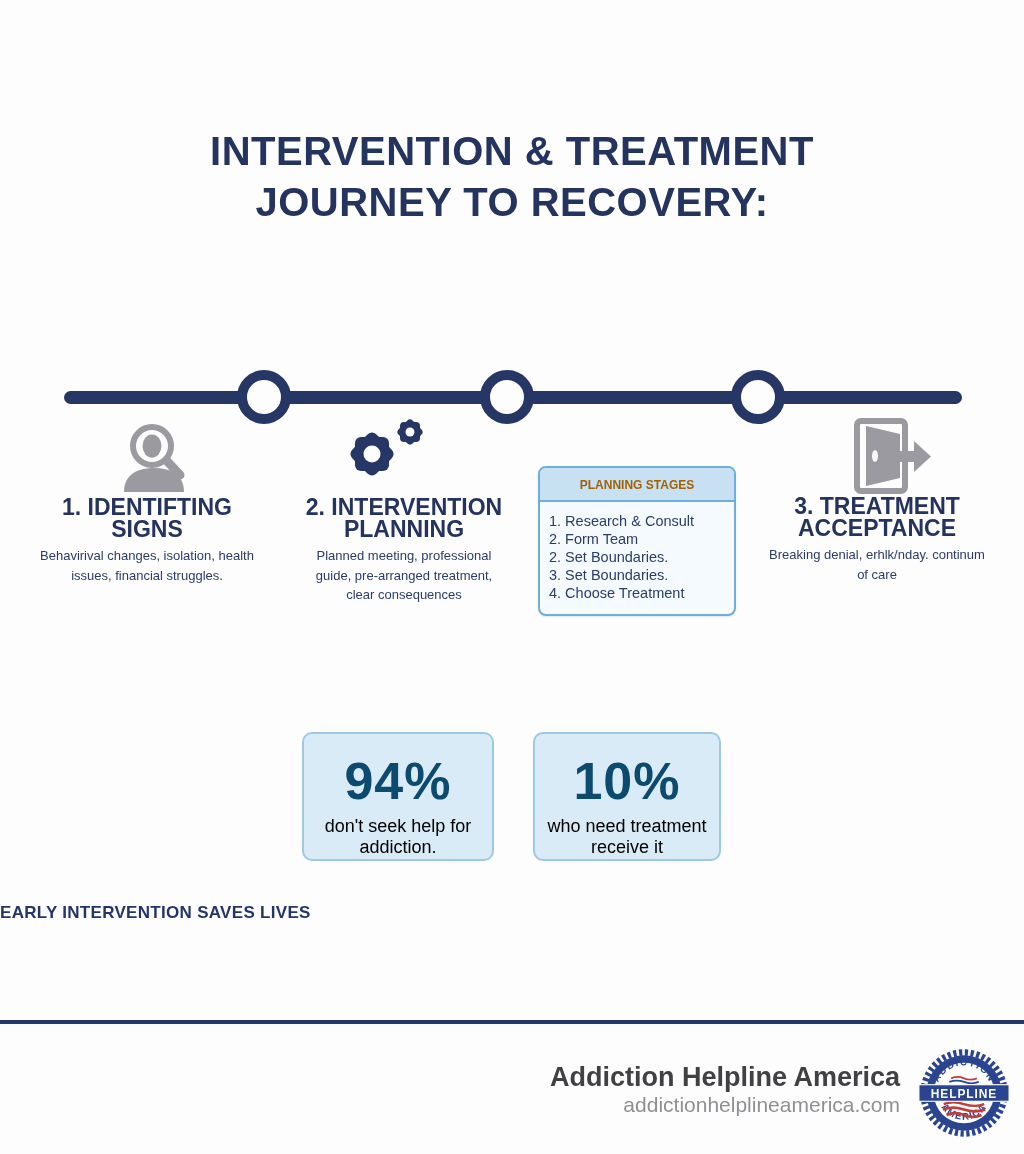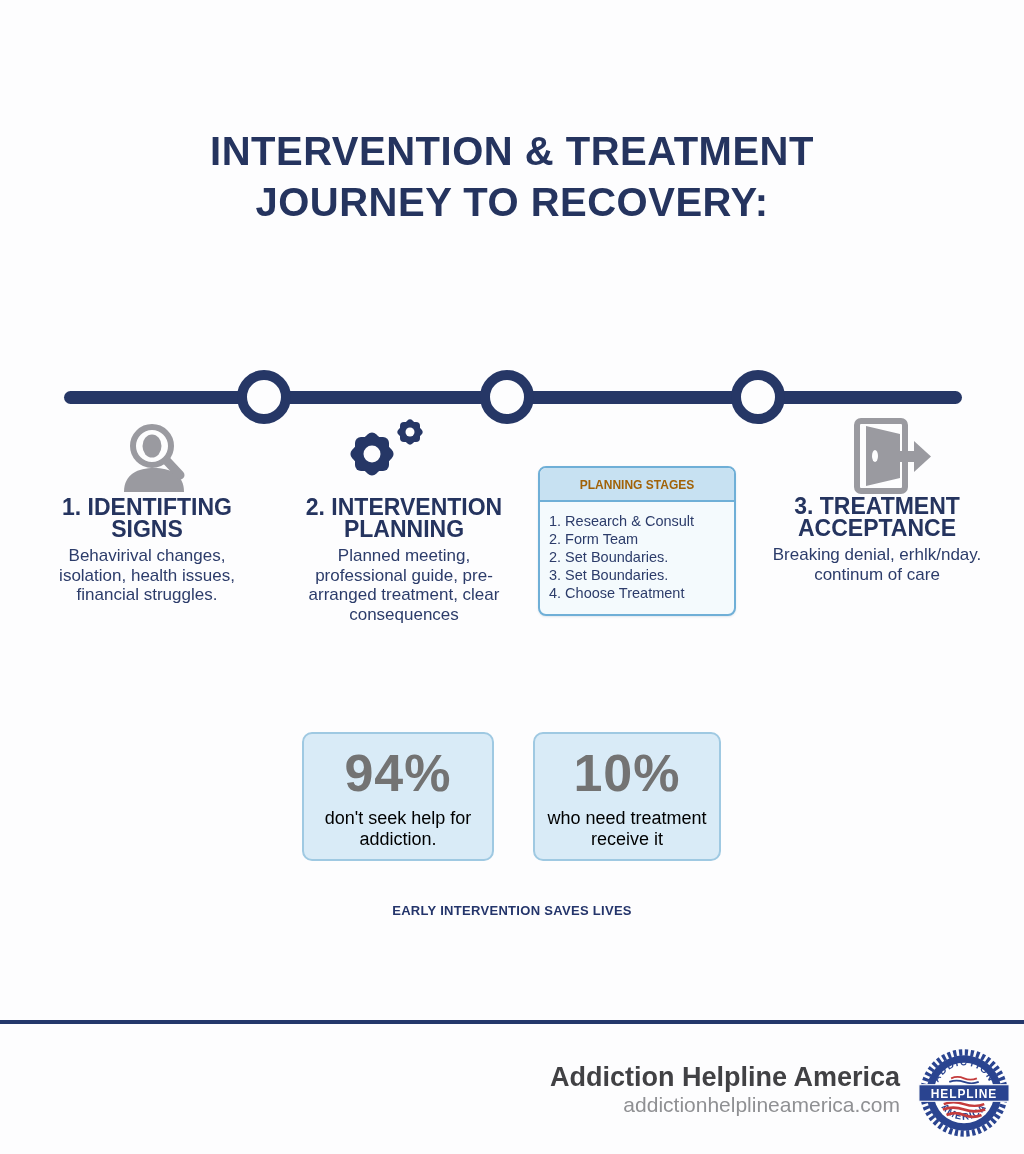--- a/index.html
+++ b/index.html
@@ -23,21 +23,21 @@
   }
   .node-1{left:237px;} .node-2{left:480px;} .node-3{left:731px;}
   
   .icon{position:absolute;}
   .icon-identify{left:112px;top:416px;}
   .icon-gears{left:340px;top:408px;}
   .icon-door{left:842px;top:414px;}
   
   .step{position:absolute;text-align:center;}
   .step-title{font-weight:bold;font-size:23px;line-height:21.5px;color:#25345f;}
-  .step-desc{margin-top:6px;font-size:17px;line-height:19.5px;color:#2c3c6a;}
+  .step-desc{margin-top:6px;font-size:13px;line-height:19.5px;color:#2c3c6a;}
   .step-1{left:40px;top:497px;width:214px;}
   .step-2{left:285px;top:497px;width:206px;margin-left:16px;}
   .step-3{left:766px;top:496px;width:222px;}
   
   .planning-box{
     position:absolute;left:538px;top:466px;width:194px;
     background:#f4fafd;border:2px solid #6fafd7;border-radius:8px;
     box-shadow:0 1px 2px rgba(60,110,150,.15);
   }
   .pb-header{
@@ -46,26 +46,26 @@
   }
   .pb-list{padding:10px 6px 12px 9px;}
   .pb-item{font-size:14.5px;line-height:18px;color:#2c3c6a;text-align:left;}
   
   .stat{
     position:absolute;top:732px;height:125px;background:#d9ebf7;
     border:2px solid #9fc9e2;border-radius:10px;text-align:center;
   }
   .stat-1{left:302px;width:188px;}
   .stat-2{left:533px;width:184px;}
-  .stat-value{margin-top:12px;font-size:52px;line-height:54px;font-weight:bold;color:#737373;letter-spacing:1px;}
+  .stat-value{margin-top:20px;font-size:52px;line-height:54px;font-weight:bold;color:#0c4a6e;letter-spacing:1px;}
   .stat-caption{margin-top:8px;font-size:18px;line-height:21px;color:#000000;}
   
   .tagline{
-    position:absolute;top:903px;left:0;width:1024px;text-align:center;
-    font-weight:bold;font-size:13px;color:#24356b;letter-spacing:.3px;
+    position:absolute;top:903px;left:0;width:1024px;
+    font-weight:bold;font-size:17px;color:#24356b;letter-spacing:.3px;
   }
   
   .footer-divider{position:absolute;top:1020px;left:0;width:1024px;height:4px;background:#24386b;}
   .brand-block{position:absolute;top:1062px;right:124px;text-align:right;}
   .brand-name{font-weight:bold;font-size:27px;line-height:30px;color:#414144;margin-left:24px;}
   .website-url{margin-top:1px;font-size:21px;line-height:24px;color:#8f9093;}
   .badge{position:absolute;left:918px;top:1047px;width:92px;height:92px;}
 </style>
 </head>
 <body>

